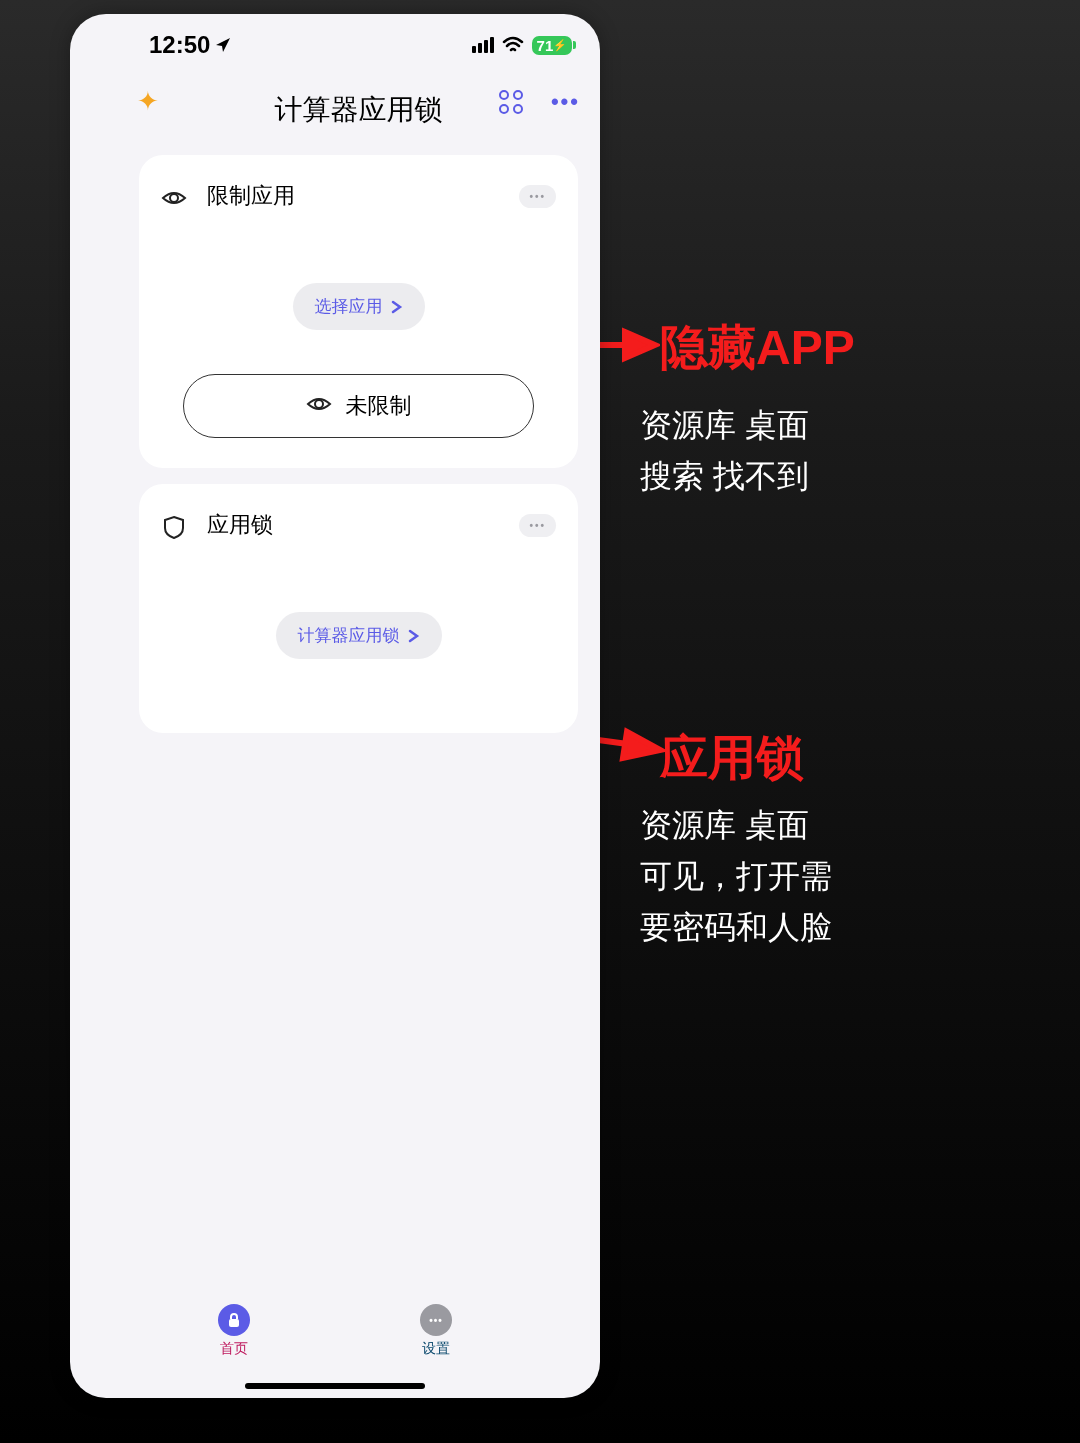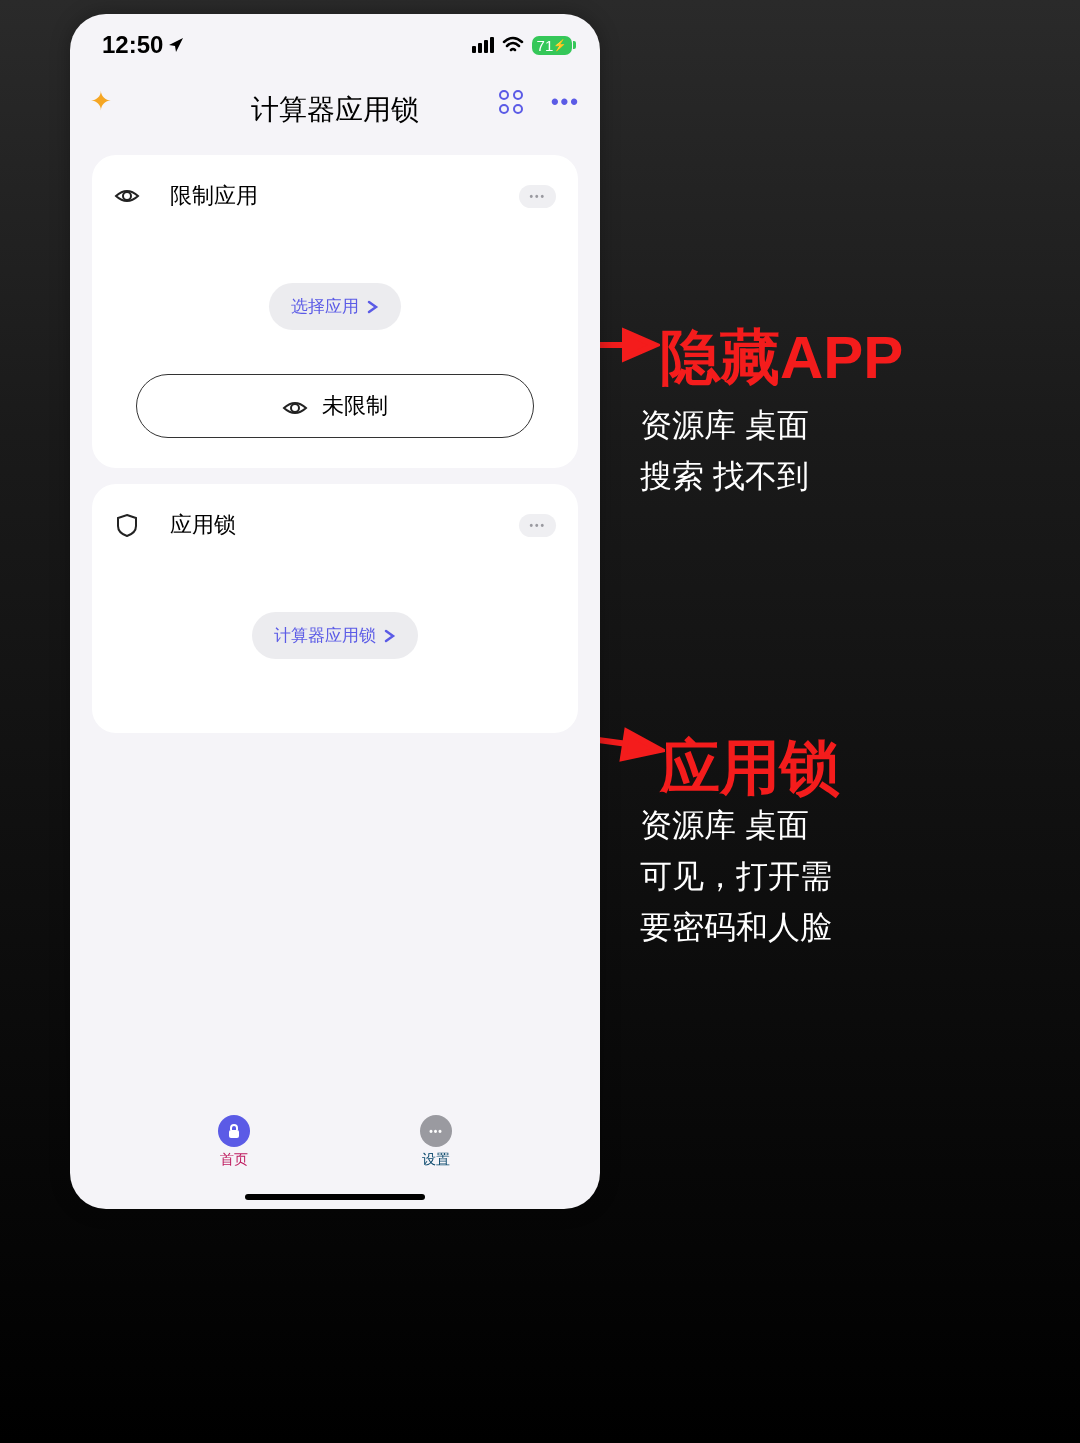--- a/index.html
+++ b/index.html
@@ -9,25 +9,26 @@
       background: linear-gradient(to bottom, #2a2a2a 0%, #1a1a1a 30%, #000000 100%);
       font-family: -apple-system, "PingFang SC", sans-serif;
       position: relative;
       overflow: hidden;
     }
     .phone-screen {
       position: absolute;
       left: 70px;
       top: 14px;
       width: 530px;
-      height: 1195px;
+      height: 1384px;
       background: #f5f4f8;
       border-radius: 36px;
       overflow: hidden;
       box-shadow: 0 0 20px rgba(0,0,0,0.3);
+      padding-left: 47px;
     }
     .status-bar {
       display: flex;
       justify-content: space-between;
       align-items: center;
       padding: 18px 28px 6px 32px;
       height: 50px;
     }
     .status-time {
       font-size: 24px;
@@ -42,21 +43,21 @@
       gap: 8px;
     }
     .signal-bars { display: flex; align-items: flex-end; gap: 2px; }
     .signal-bars span { width: 4px; background: #000; border-radius: 1px; }
     .signal-bars span:nth-child(1){height:7px} .signal-bars span:nth-child(2){height:10px}
     .signal-bars span:nth-child(3){height:13px} .signal-bars span:nth-child(4){height:16px}
     .battery {
       display: flex; align-items: center;
       background: #35c759; color: #fff;
       border-radius: 7px; padding: 1px 5px;
-      font-size: 15px; font-weight: 400;
+      font-size: 15px; font-weight: 700;
       position: relative;
     }
     .battery::after { content:''; position:absolute; right:-4px; top:5px; width:3px; height:8px; background:#35c759; border-radius:0 2px 2px 0; }
     .app-header {
       display: flex;
       align-items: center;
       justify-content: space-between;
       padding: 22px 20px 22px 20px;
       position: relative;
     }
@@ -66,38 +67,38 @@
     .dots-grid { display: grid; grid-template-columns: 1fr 1fr; gap: 4px; }
     .dots-grid span { width: 10px; height: 10px; border: 2.5px solid #5b5be6; border-radius: 50%; }
     .more-dots { color: #5b5be6; font-size: 22px; font-weight: 900; letter-spacing: 2px; }
     .card {
       background: #fff;
       margin: 16px 22px;
       border-radius: 24px;
       padding: 26px 22px 30px;
     }
     .card-head { display: flex; justify-content: space-between; align-items: center; }
-    .card-head-left { display: flex; align-items: center; gap: 30px; }
+    .card-head-left { display: flex; align-items: flex-end; gap: 20px; }
     .card-title { font-size: 22px; font-weight: 500; }
     .card-more { background: #efeff2; border-radius: 12px; padding: 6px 10px; color: #9a9aa0; letter-spacing: 2px; font-weight: 800; font-size: 10px; }
     .pill-btn {
       display: flex; align-items: center; justify-content: center;
       gap: 8px;
       background: #ececef;
       color: #5b5be6;
       padding: 12px 22px;
       border-radius: 28px;
       font-size: 17px;
       width: fit-content;
       margin: 72px auto 44px;
     }
     .outline-btn {
       border: 1.5px solid #333;
       border-radius: 40px;
-      display: flex; align-items: flex-end; justify-content: center;
+      display: flex; align-items: flex-start; justify-content: center;
       gap: 14px;
       padding: 16px 0;
       font-size: 22px;
       margin: 0 22px;
     }
     .bottom-nav {
       position: absolute;
       bottom: 18px;
       left: 0; right: 0;
       display: flex;
@@ -126,21 +127,21 @@
       color: #f41c1c; font-size: 42px; font-weight: 700;
     }
     .anno-circle {
       position: absolute;
       left: 228px; top: 70px;
       width: 220px; height: 100px;
       border: 6px solid #f41c1c;
       border-radius: 50%;
     }
     .anno-side { position: absolute; color: #fff; font-size: 32px; line-height: 1.6; font-weight: 500; }
-    .anno-side.red { color: #f41c1c; font-size: 60px; font-weight: 700; }
+    .anno-side.red { color: #f41c1c; font-size: 48px; font-weight: 700; }
     .arrow { stroke: #f41c1c; stroke-width: 6; fill: #f41c1c; }
     svg.ico { width: 26px; height: 26px; stroke: #222; stroke-width: 2; fill: none; }
   </style>
 </head>
 <body>
 
 <div class="anno-top">软件名字</div>
 <div class="anno-circle"></div>
 
 <svg style="position:absolute; left:400px; top:320px; width:260px; height:50px;">

